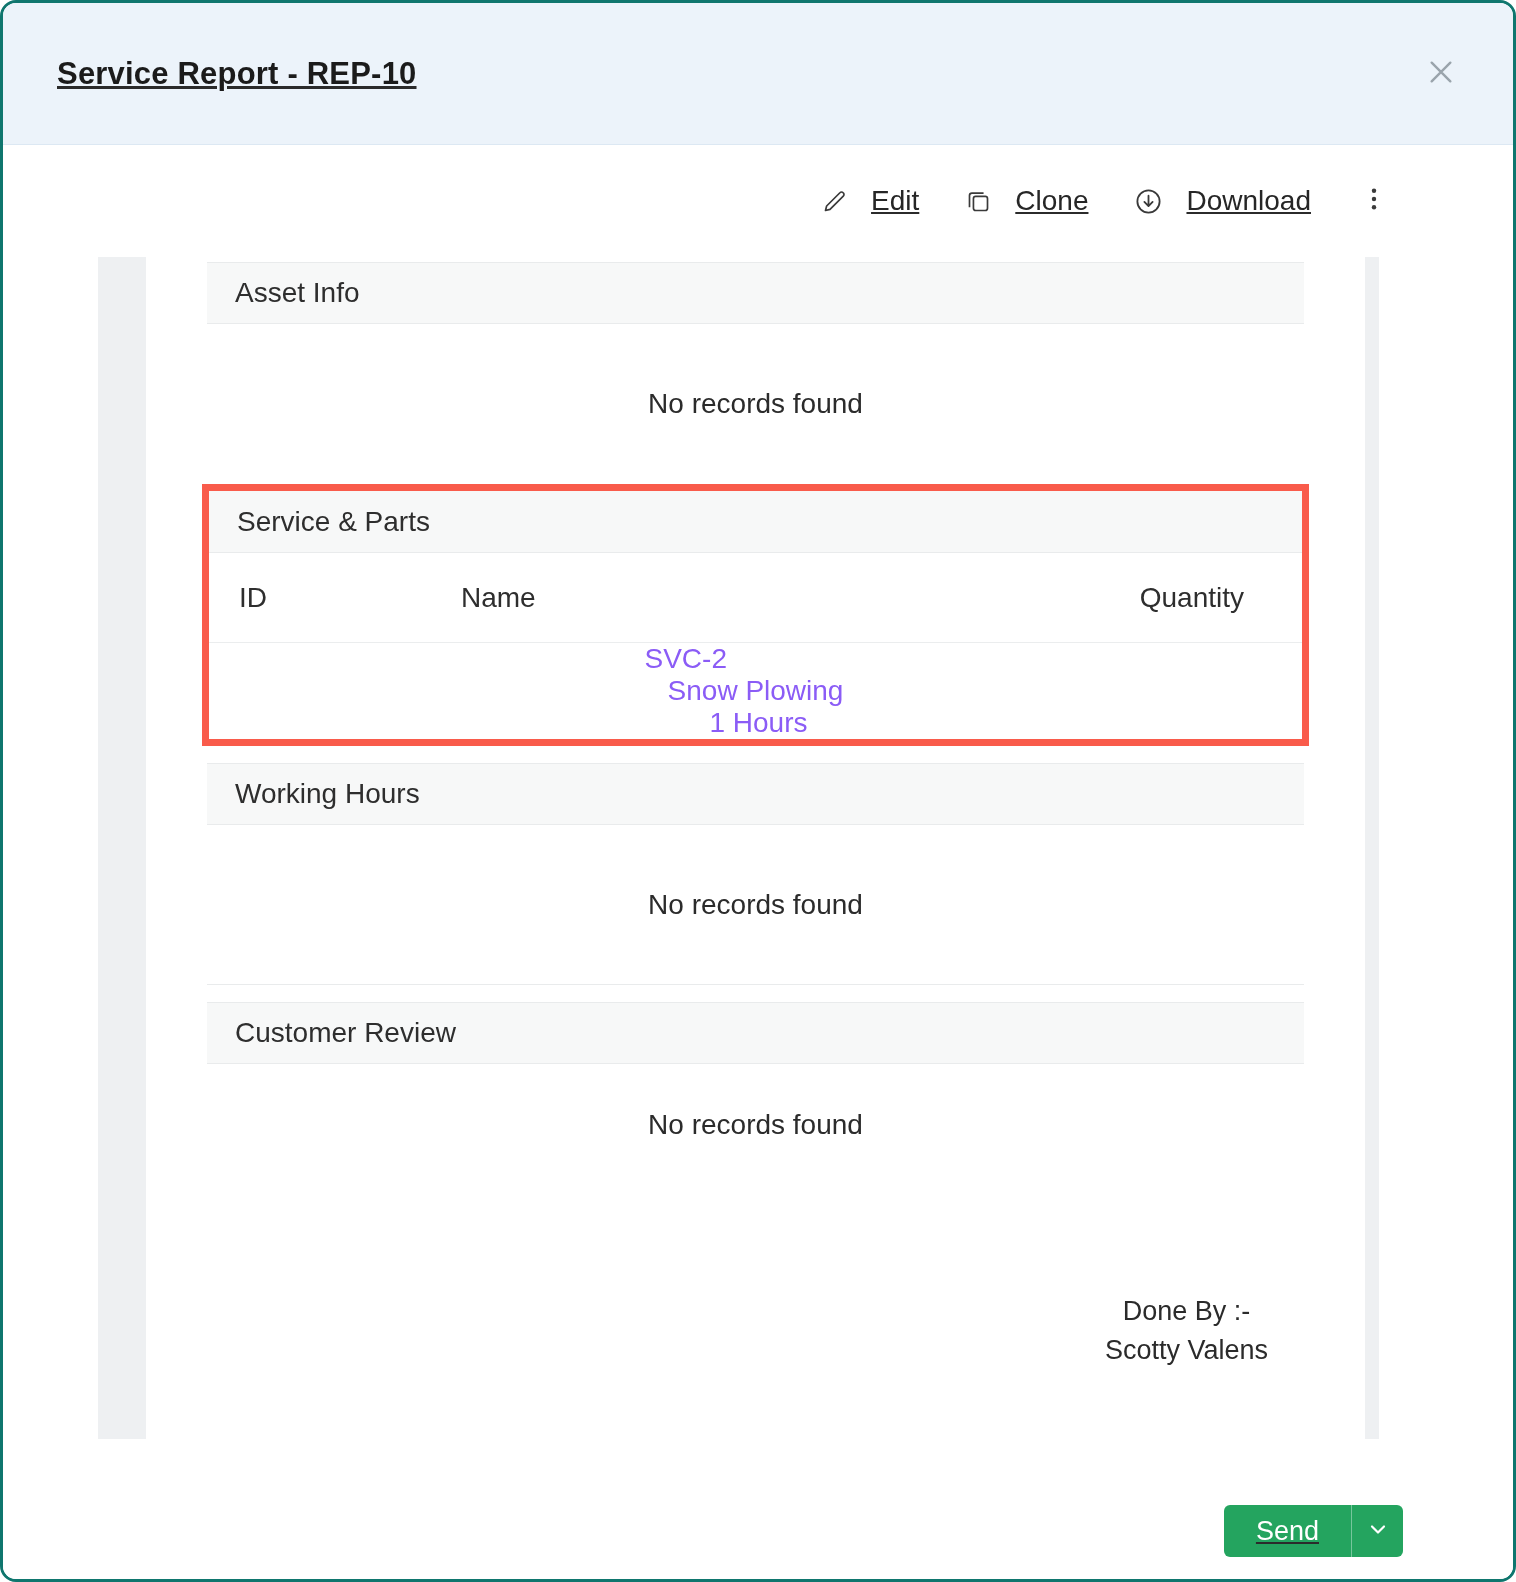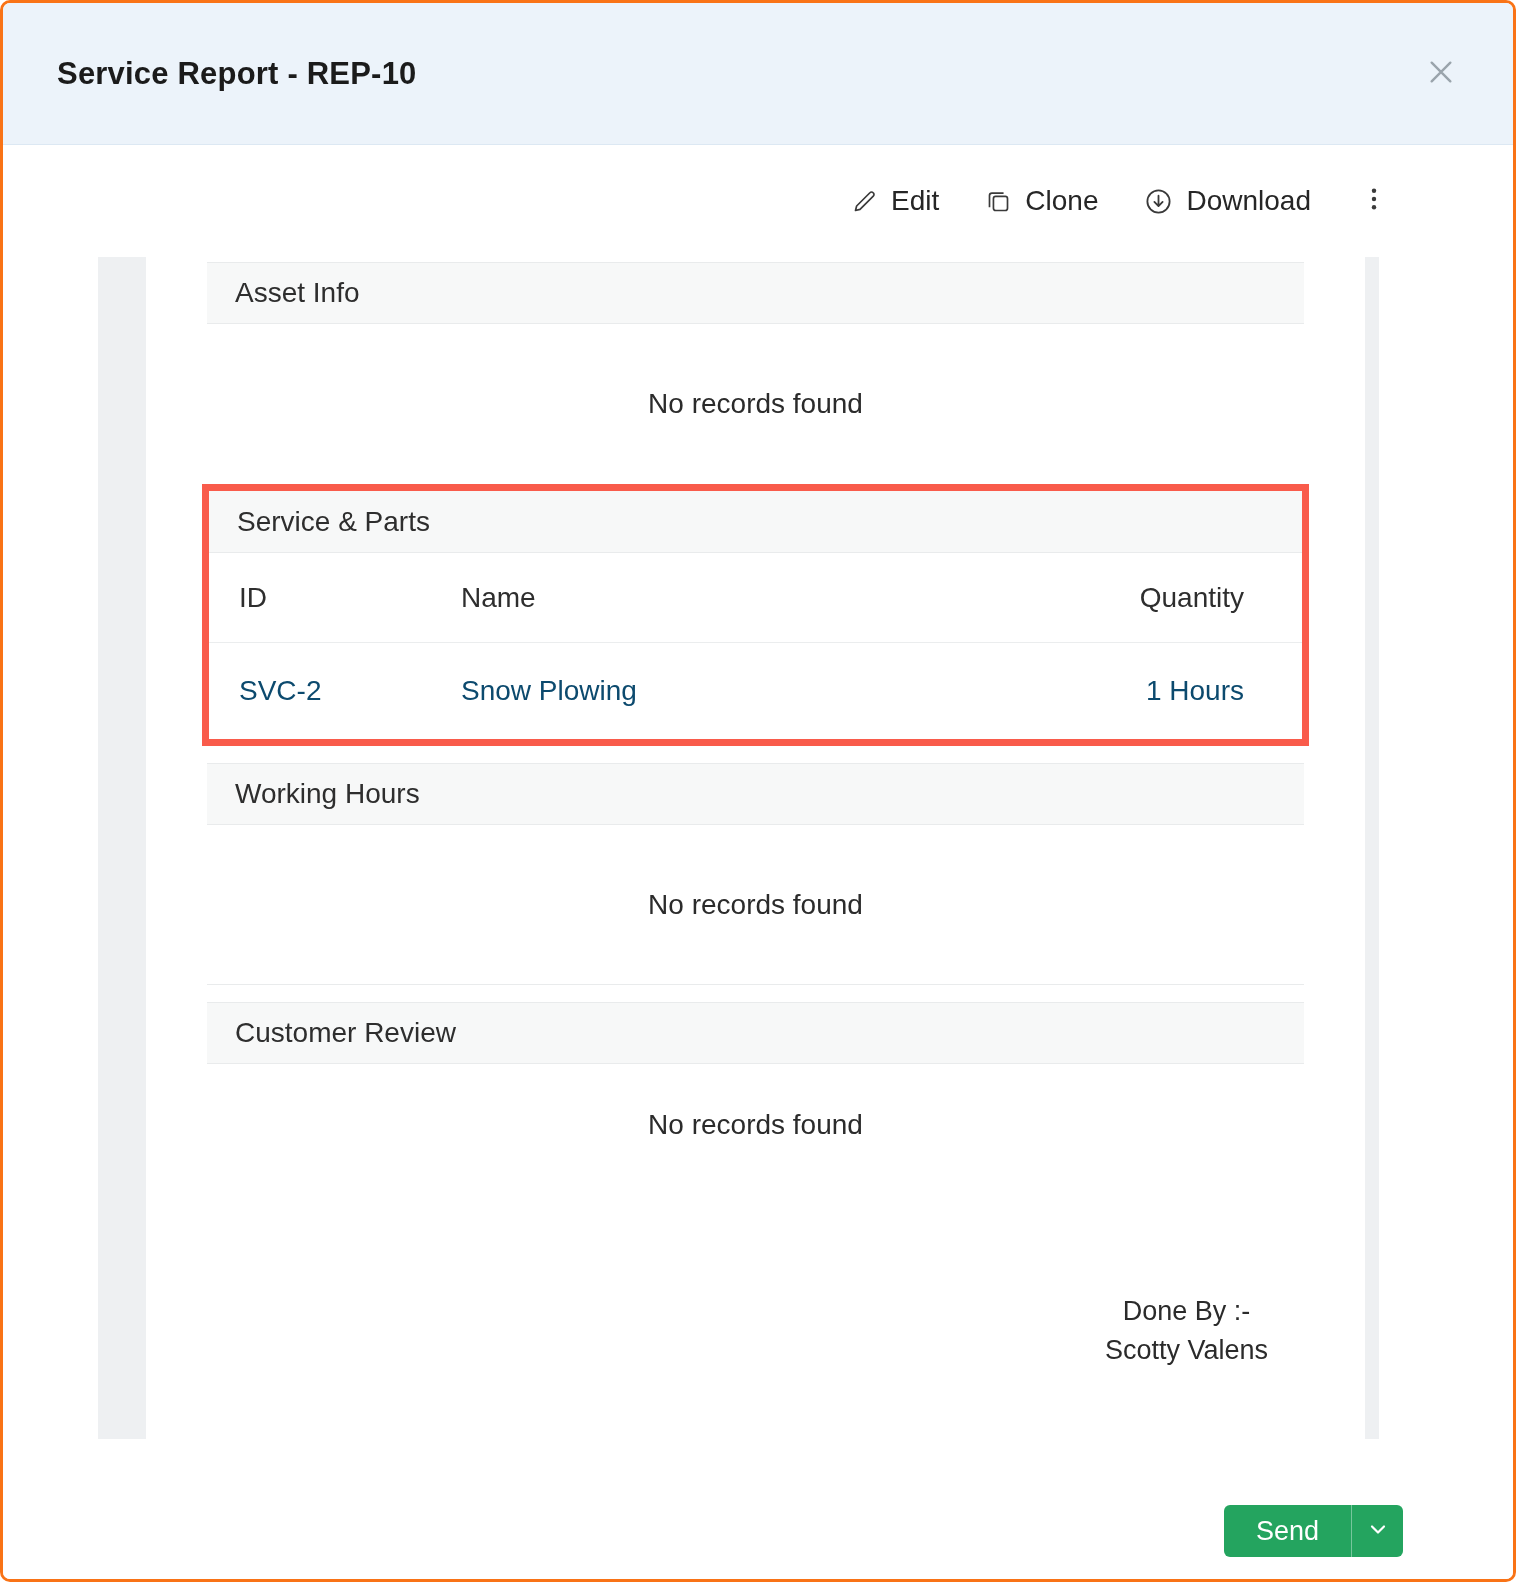--- a/index.html
+++ b/index.html
@@ -1,26 +1,27 @@
 <!DOCTYPE html>
 <html><head>
 <meta charset="utf-8">
 <style>
   * { box-sizing: border-box; }
   html, body { margin: 0; padding: 0; background: #fff; }
   body { font-family: "Liberation Sans", sans-serif; color: #2b2b2b; }
 
   .window {
     width: 1516px; height: 1582px;
-    border: 3px solid #f97316;
-    border-radius: 10px;
+    border: 3px solid #0f766e;
+    border-radius: 16px;
     background: #fff;
     display: flex; flex-direction: column;
     overflow: hidden;
     position: relative;
+    text-decoration: underline;
   }
 
   
   .modal-header {
     flex: 0 0 142px;
     background: #ecf3fa;
     border-bottom: 1px solid #dce8f3;
     display: flex; align-items: center; justify-content: space-between;
     padding: 0 52px 0 54px;
   }
@@ -28,21 +29,21 @@
   .close-btn { width: 40px; height: 40px; display: flex; align-items: center; justify-content: center; cursor: pointer; }
 
   
   .toolbar {
     flex: 0 0 112px;
     background: #fff;
     display: flex; align-items: center; justify-content: flex-end;
     gap: 46px;
     padding-right: 122px;
   }
-  .tool-item { display: flex; align-items: center; gap: 13px; font-size: 28px; color: #262626; cursor: pointer; }
+  .tool-item { display: flex; align-items: center; gap: 23px; font-size: 28px; color: #262626; cursor: pointer; }
   .tool-item svg { display: block; }
   .kebab-btn { width: 34px; height: 40px; display: flex; align-items: center; justify-content: center; cursor: pointer; }
 
   
   .viewport { flex: 1 1 auto; position: relative; background: #fff; overflow: hidden; padding-left: 8px; }
   .gutter-left  { position: absolute; left: 95px;  top: 0; width: 48px; height: calc(100% - 28px); background: #eef0f2; }
   .gutter-right { position: absolute; left: 1362px; top: 0; width: 14px; height: calc(100% - 28px); background: #eef0f2; }
   .page {
     position: absolute; left: 143px; top: 0; width: 1219px; height: 100%;
     background: #fff; padding: 5px 61px 0 61px;
@@ -73,21 +74,21 @@
   }
   .highlight-box .section-band { border-top: none; }
 
   
   .tbl-header-row, .tbl-data-row {
     display: flex; align-items: center;
     padding: 0 30px;
     font-size: 28px;
   }
   .tbl-header-row { height: 90px; border-bottom: 1px solid #ebedee; color: #2e2e2e; }
-  .tbl-data-row   { height: 96px; color: #0c4a6e; }
+  .tbl-data-row   { height: 96px; color: #8b5cf6; flex-direction: column; }
   .col-id   { width: 222px; flex: 0 0 auto; }
   .col-name { flex: 1 1 auto; }
   .col-qty  { flex: 0 0 auto; text-align: right; min-width: 160px; padding-right: 28px; }
 
   
   .signature {
     margin-top: 106px;
     margin-left: auto;
     margin-right: 36px;
     width: fit-content;

